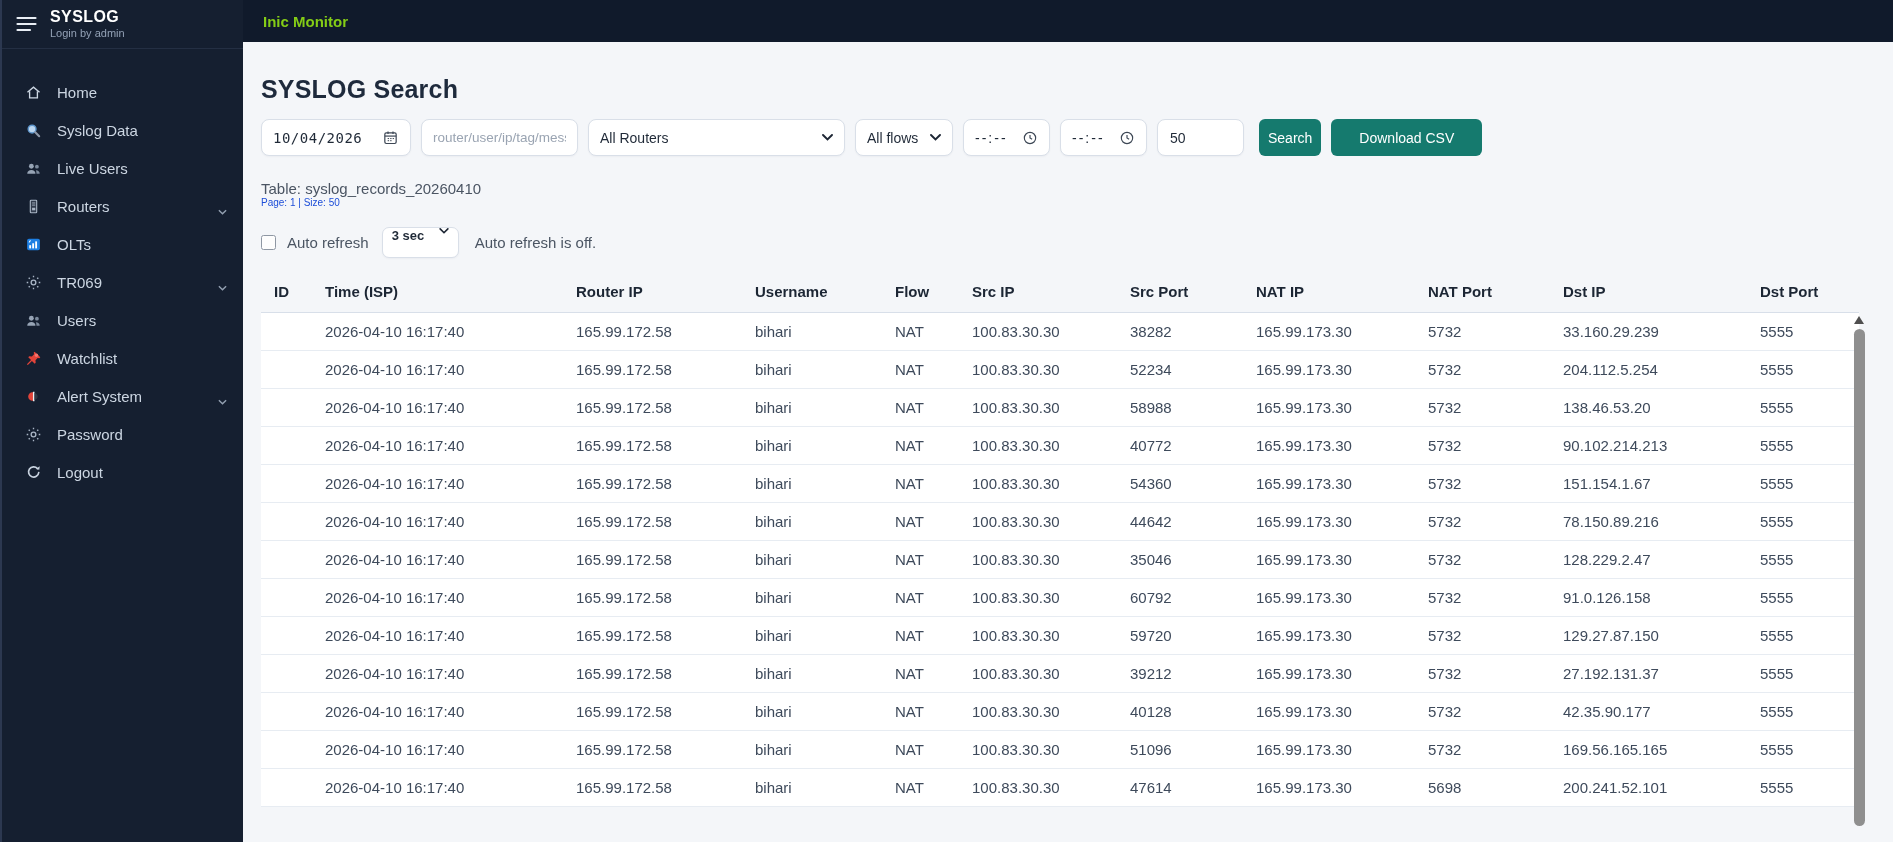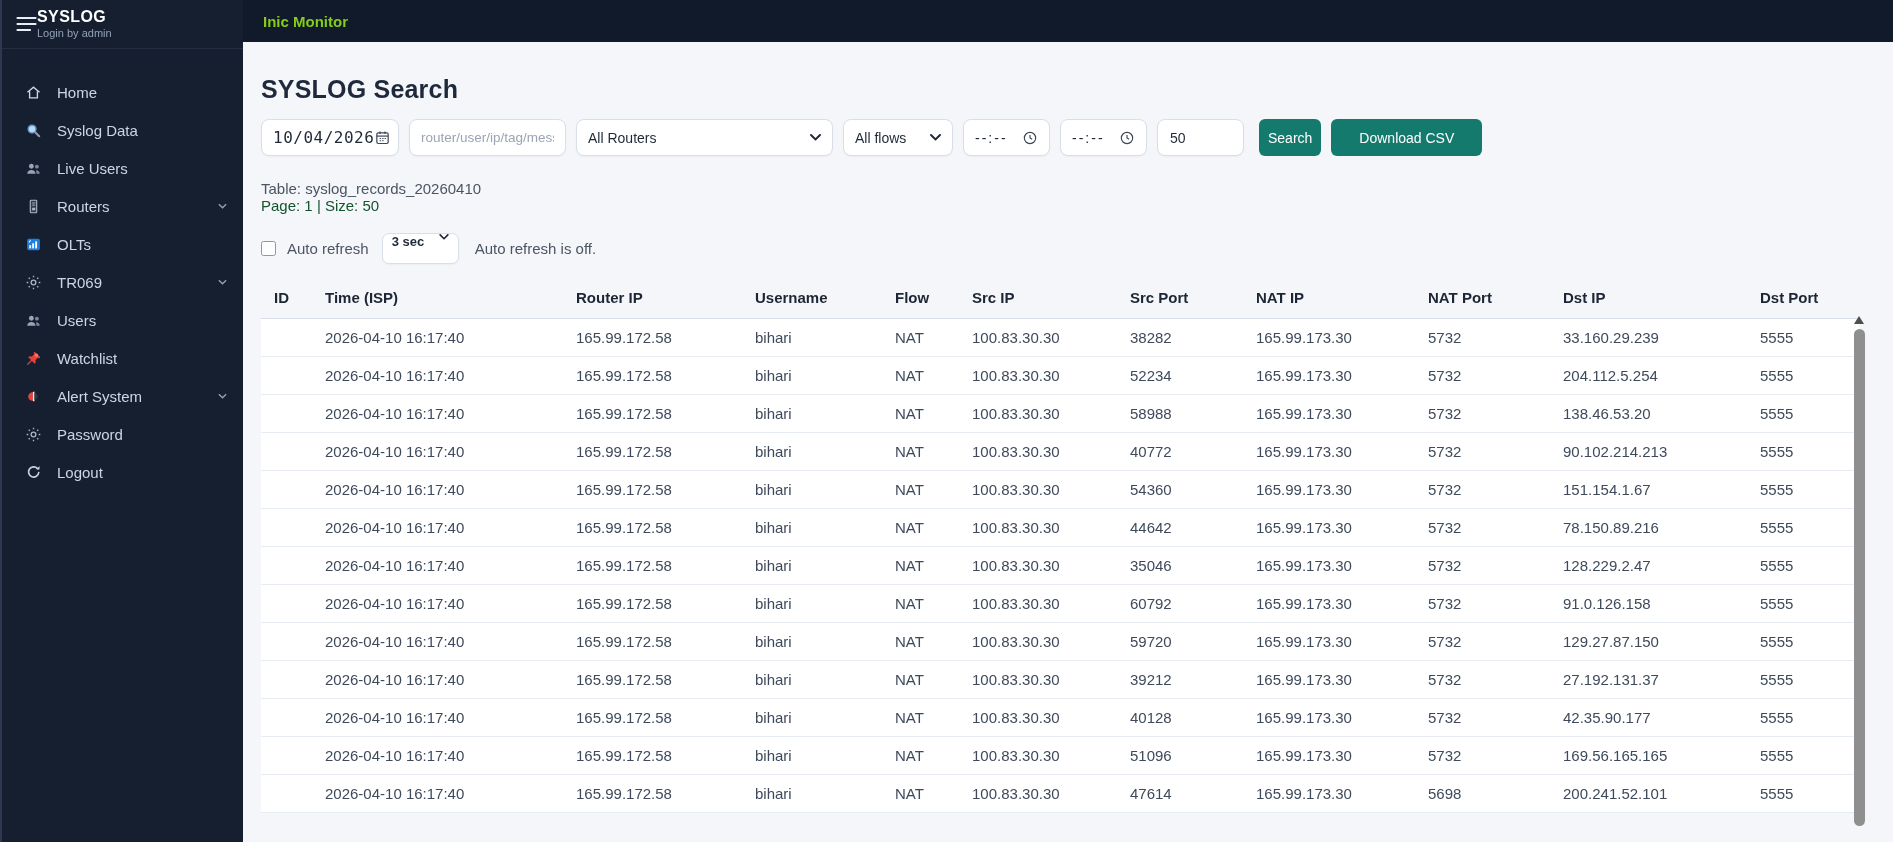--- a/index.html
+++ b/index.html
@@ -2,57 +2,57 @@
 <html><head>
 <meta charset="utf-8">
 <style>
   * { margin:0; padding:0; box-sizing:border-box; }
   html,body { width:1893px; height:842px; overflow:hidden; }
   body { font-family:"Liberation Sans","DejaVu Sans",sans-serif; background:#f4f6f9; }
   .app { display:flex; width:100%; height:100%; }
 
   
   .sidebar { width:243px; flex:0 0 243px; background:#151f30; height:100%; border-left:2px solid #2c3850; display:flex; flex-direction:column; }
-  .sidebar-header { height:49px; display:flex; align-items:center; padding:0 14px; border-bottom:1px solid #242f43; }
+  .sidebar-header { height:49px; display:flex; align-items:center; gap:13px; padding:0 14px; border-bottom:1px solid #242f43; }
   .hamburger { display:flex; align-items:center; cursor:pointer; }
   .brand-block { line-height:1.15; }
   .brand { color:#ffffff; font-weight:700; font-size:16px; letter-spacing:.4px; }
   .brand-sub { color:#93a1b5; font-size:11px; margin-top:1px; }
   .sidebar-nav { padding-top:24px; display:flex; flex-direction:column; }
-  .nav-item { display:flex; align-items:center; gap:15px; padding:10px 16px 10px 22px; color:#ccd6e2; font-size:15px; cursor:pointer; }
+  .nav-item { display:flex; align-items:flex-end; gap:15px; padding:10px 16px 10px 22px; color:#ccd6e2; font-size:15px; cursor:pointer; }
   .nav-item .icn { width:18px; height:18px; display:inline-flex; align-items:center; justify-content:center; flex:0 0 18px; }
   .nav-item .icn svg { width:17px; height:17px; }
   .nav-caret { margin-left:auto; display:inline-flex; }
 
   
   .main { flex:1; display:flex; flex-direction:column; position:relative; }
   .topbar { height:42px; background:#101a2b; color:#84cc16; display:flex; align-items:center; padding-left:20px; font-weight:700; font-size:15px; flex:0 0 42px; }
   .content { position:relative; flex:1; background:#f4f6f9; padding:33px 0 0 18px; overflow:hidden; }
   .page-title { font-size:25px; font-weight:700; color:#1e2a3c; margin-bottom:15px; letter-spacing:.2px; }
 
   
   .filters { display:flex; align-items:center; gap:10px; margin-bottom:24px; }
   .field { background:#fff; border:1px solid #d9dfe8; border-radius:8px; height:37px; display:flex; align-items:center; padding:0 11px; box-shadow:0 1px 2px rgba(16,24,40,.04); font-size:14px; color:#1f2937; }
   .field svg { flex:0 0 auto; }
-  .date-field { width:138px; justify-content:space-between; font-family:"DejaVu Sans Mono","Liberation Mono",monospace; font-size:16px; letter-spacing:.5px; cursor:text; }
+  .date-field { width:150px; justify-content:space-between; font-family:"DejaVu Sans Mono","Liberation Mono",monospace; font-size:14px; letter-spacing:.5px; cursor:text; }
   .query-input { width:157px; height:37px; background:#fff; border:1px solid #d9dfe8; border-radius:8px; padding:0 11px; font-size:13.5px; color:#1f2937; box-shadow:0 1px 2px rgba(16,24,40,.04); outline:none; font-family:inherit; }
   .query-input::placeholder { color:#9aa4b2; }
   .select-field { justify-content:space-between; cursor:pointer; }
   .routers-select { width:257px; }
-  .flows-select { width:110px; }
+  .flows-select { width:98px; }
   .time-field { width:87px; justify-content:space-between; cursor:text; }
   .time-field .tval { letter-spacing:2px; color:#1f2937; }
   .limit-input { width:87px; height:37px; background:#fff; border:1px solid #d9dfe8; border-radius:8px; padding:0 12px; font-size:14px; color:#1f2937; box-shadow:0 1px 2px rgba(16,24,40,.04); outline:none; font-family:inherit; }
   .btn { border:none; height:37px; border-radius:6px; color:#fff; font-size:14px; font-family:inherit; padding:0 9px; cursor:pointer; }
   .btn.search { margin-left:5px; }
   .btn.download { padding:0 28px; }
 
   
   .table-name { font-size:15px; color:#4b5563; }
-  .page-info { font-size:15px; color:#14532d; margin-bottom:19px; }
+  .page-info { font-size:10px; color:#1d4ed8; margin-bottom:19px; }
   .refresh-row { display:flex; align-items:center; gap:9px; margin-bottom:17px; color:#4b5563; font-size:15px; }
   .refresh-row input[type=checkbox] { appearance:none; width:15px; height:15px; border:1.5px solid #8e97a3; border-radius:2.5px; background:#fdfdfd; cursor:pointer; margin-right:2px; }
   .interval-select { background:#fff; border:1px solid #d9dfe8; border-radius:7px; height:31px; width:77px; display:flex; align-items:flex-start; justify-content:space-between; padding:0 9px; font-size:13px; font-weight:600; color:#1f2937; cursor:pointer; box-shadow:0 1px 2px rgba(16,24,40,.04); margin:0 4px; }
   .refresh-status { margin-left:3px; }
 
   
   .table-wrap { width:1598px; }
   table { width:100%; border-collapse:collapse; table-layout:fixed; }
   thead th { text-align:left; font-size:15px; font-weight:700; color:#1c2634; padding:8px 8px 12px 8px; border-bottom:1px solid #d8dfe9; }
   tbody td { background:#fff; font-size:15px; color:#3e4a5b; padding:10px 8px; border-bottom:1px solid #e7ecf2; white-space:nowrap; overflow:hidden; }

